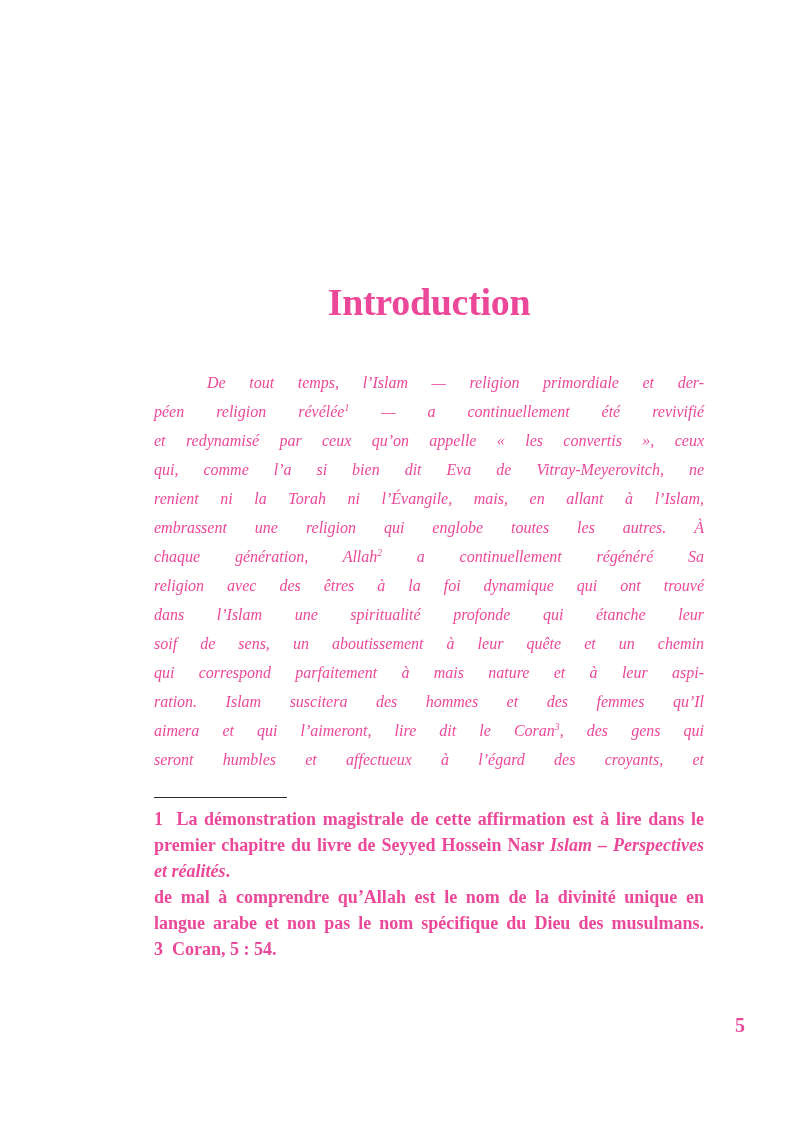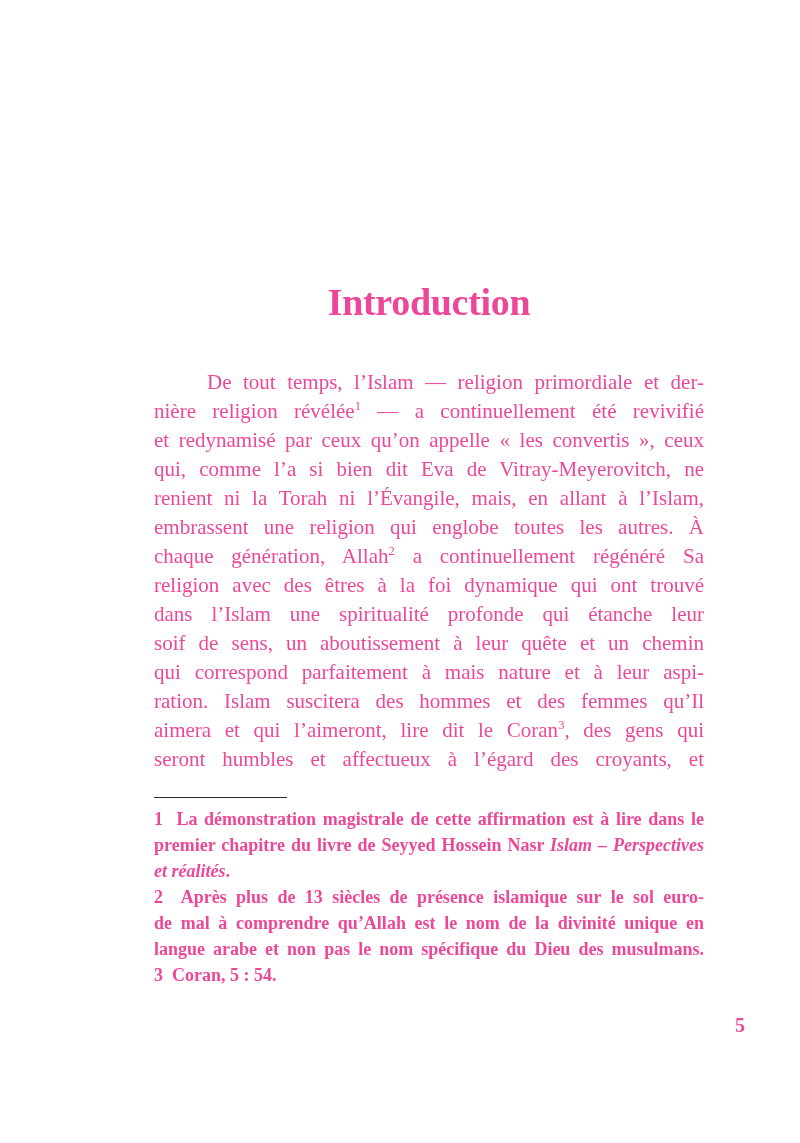--- a/index.html
+++ b/index.html
@@ -25,22 +25,23 @@
     font-size: 38px;
     font-weight: bold;
     line-height: 40px;
     letter-spacing: -0.3px;
   }
   .body-text {
     position: absolute;
     top: 368px;
     left: 122px;
     width: 550px;
-    font-size: 21px;
+    font-size: 16px;
     line-height: 29px;
+    font-style: italic;
   }
   .bline {
     height: 29px;
     text-align: justify;
     text-align-last: justify;
     white-space: normal;
   }
   .bline.indent {
     text-indent: 53px;
   }
@@ -88,38 +89,37 @@
     line-height: 24px;
   }
 </style>
 </head>
 <body>
 
 <div class="page" style="background: rgb(255, 255, 255); color: #ec4899; margin-left: 32px;">
   <h1 class="title">Introduction</h1>
   <div class="body-text">
       <div class="bline indent"><span>De tout temps, l’Islam — religion primordiale et der-</span></div>
-      <div class="bline"><span>nière religion révélée</span><sup>1</sup><span> — a continuellement été revivifié</span></div>
+      <div class="bline"><span>péen religion révélée</span><sup>1</sup><span> — a continuellement été revivifié</span></div>
       <div class="bline"><span>et redynamisé par ceux qu’on appelle « les convertis », ceux</span></div>
       <div class="bline"><span>qui, comme l’a si bien dit Eva de Vitray-Meyerovitch, ne</span></div>
       <div class="bline"><span>renient ni la Torah ni l’Évangile, mais, en allant à l’Islam,</span></div>
       <div class="bline"><span>embrassent une religion qui englobe toutes les autres. À</span></div>
       <div class="bline"><span>chaque génération, Allah</span><sup>2</sup><span> a continuellement régénéré Sa</span></div>
       <div class="bline"><span>religion avec des êtres à la foi dynamique qui ont trouvé</span></div>
       <div class="bline"><span>dans l’Islam une spiritualité profonde qui étanche leur</span></div>
       <div class="bline"><span>soif de sens, un aboutissement à leur quête et un chemin</span></div>
       <div class="bline"><span>qui correspond parfaitement à mais nature et à leur aspi-</span></div>
       <div class="bline"><span>ration. Islam suscitera des hommes et des femmes qu’Il</span></div>
       <div class="bline"><span>aimera et qui l’aimeront, lire dit le Coran</span><sup>3</sup><span>, des gens qui</span></div>
       <div class="bline"><span>seront humbles et affectueux à l’égard des croyants, et</span></div>
     </div>
   <div class="separator"></div>
   <div class="footnotes">
       <div class="fline"><span>1&nbsp; La démonstration magistrale de cette affirmation est à lire dans le</span></div>
       <div class="fline"><span>premier chapitre du livre de Seyyed Hossein Nasr </span><em>Islam – Perspectives</em></div>
       <div class="fline short"><em>et réalités</em><span>.</span></div>
-      <div class="fline"><span>2&nbsp; Après plus de 13 siècles de présence islamique sur le sol euro-</span></div>
       <div class="fline"><span>de mal à comprendre qu’Allah est le nom de la divinité unique en</span></div>
       <div class="fline"><span>langue arabe et non pas le nom spécifique du Dieu des musulmans.</span></div>
       <div class="fline short"><span>3&nbsp; Coran, 5 : 54.</span></div>
     </div>
   <div class="page-number">5</div>
 </div>
 
 </body></html>

